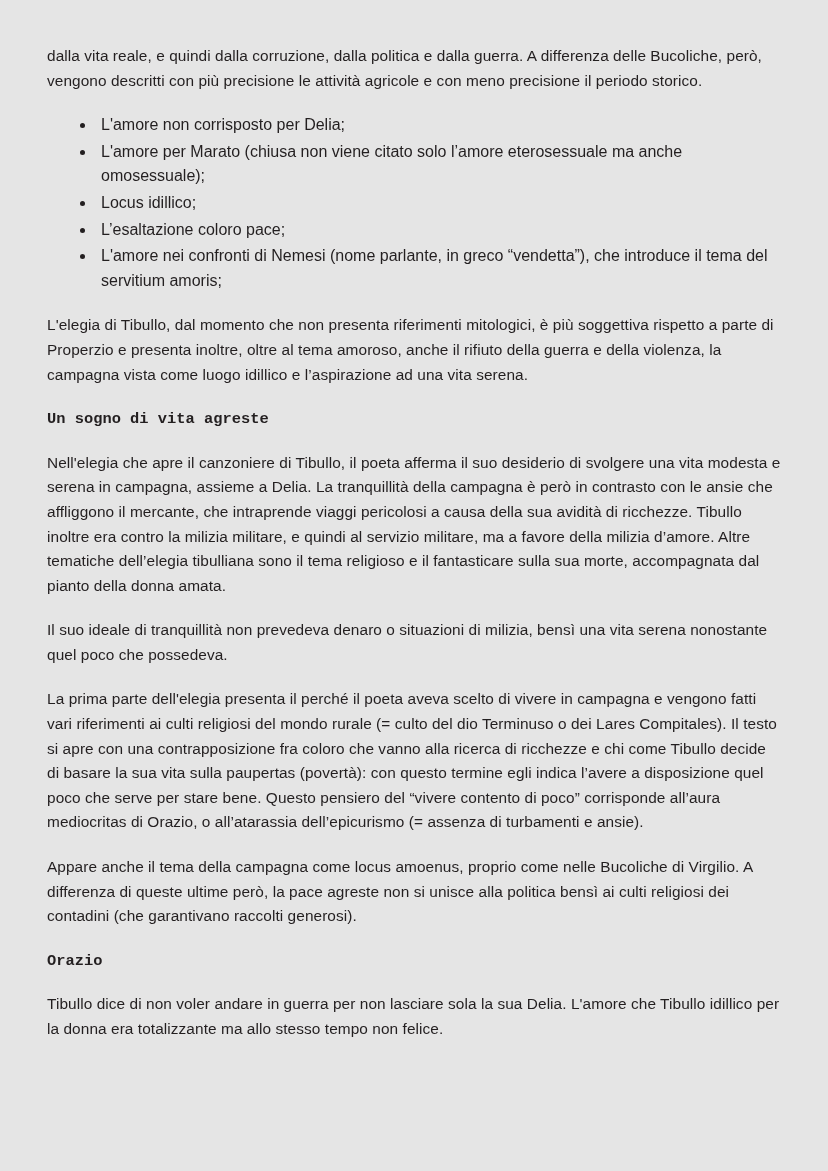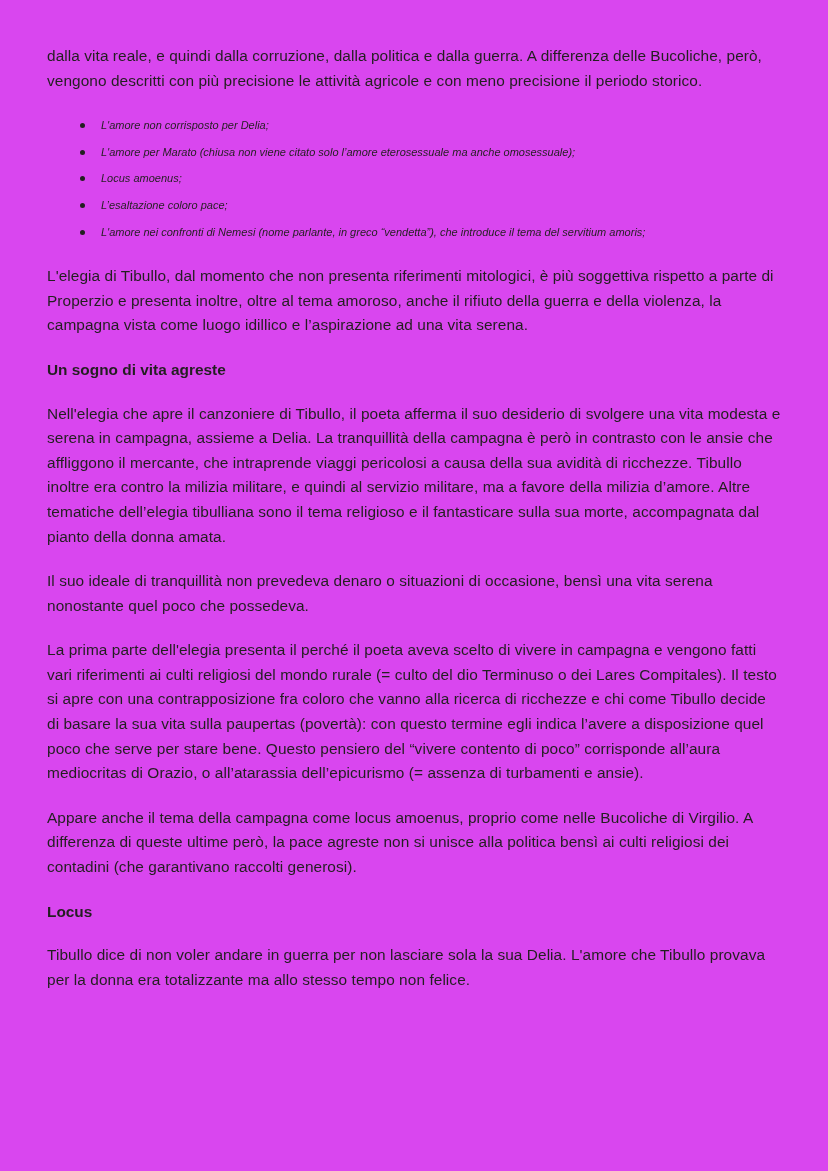--- a/index.html
+++ b/index.html
@@ -14,53 +14,53 @@
     overflow: hidden;
     font-family: "Liberation Sans", sans-serif;
     color: #231f20;
     -webkit-font-smoothing: antialiased;
   }
   .page {
     box-sizing: border-box;
     width: 828px;
     height: 1171px;
     padding: 44px 47px 0 47px;
-    background: #d946ef;
+    background: #e5e5e5;
   }
   .doc-body {
     width: 734px;
   }
   p.para {
     margin: 0 0 20px 0;
     font-size: 15.4px;
     line-height: 24.6px;
     text-align: left;
     color: #231f20;
     letter-spacing: 0.005em;
   }
   h2.section-heading {
     margin: 0 0 19px 0;
     font-size: 15.4px;
     line-height: 24.6px;
     font-weight: bold;
     color: #231f20;
+    font-family: Liberation Mono, monospace;
   }
   ul.bullet-list {
     margin: 0 0 20px 0;
     padding: 0;
     list-style: none;
   }
   ul.bullet-list li {
     position: relative;
     margin: 0 0 2px 0;
     padding-left: 54px;
-    font-size: 11px;
+    font-size: 16px;
     line-height: 24.6px;
     color: #231f20;
-    font-style: italic;
   }
   ul.bullet-list li::before {
     content: "";
     position: absolute;
     left: 33px;
     top: 10px;
     width: 5px;
     height: 5px;
     border-radius: 50%;
     background: #231f20;
@@ -71,36 +71,36 @@
 
 <div class="page">
   <div class="doc-body">
 
     <p class="para">dalla vita reale, e quindi dalla corruzione, dalla politica e dalla guerra. A differenza delle Bucoliche, però, vengono descritti con più precisione le attività agricole e con meno precisione il periodo storico.</p>
 
 
     <ul class="bullet-list">
       <li>L'amore non corrisposto per Delia;</li>
       <li>L'amore per Marato (chiusa non viene citato solo l’amore eterosessuale ma anche omosessuale);</li>
-      <li>Locus amoenus;</li>
+      <li>Locus idillico;</li>
       <li>L’esaltazione coloro pace;</li>
       <li>L'amore nei confronti di Nemesi (nome parlante, in greco “vendetta”), che introduce il tema del servitium amoris;</li>
     </ul>
 
     <p class="para">L'elegia di Tibullo, dal momento che non presenta riferimenti mitologici, è più soggettiva rispetto a parte di Properzio e presenta inoltre, oltre al tema amoroso, anche il rifiuto della guerra e della violenza, la campagna vista come luogo idillico e l’aspirazione ad una vita serena.</p>
 
     <h2 class="section-heading">Un sogno di vita agreste</h2>
 
     <p class="para">Nell'elegia che apre il canzoniere di Tibullo, il poeta afferma il suo desiderio di svolgere una vita modesta e serena in campagna, assieme a Delia. La tranquillità della campagna è però in contrasto con le ansie che affliggono il mercante, che intraprende viaggi pericolosi a causa della sua avidità di ricchezze. Tibullo inoltre era contro la milizia militare, e quindi al servizio militare, ma a favore della milizia d’amore. Altre tematiche dell’elegia tibulliana sono il tema religioso e il fantasticare sulla sua morte, accompagnata dal pianto della donna amata.</p>
 
-    <p class="para">Il suo ideale di tranquillità non prevedeva denaro o situazioni di occasione, bensì una vita serena nonostante quel poco che possedeva.</p>
+    <p class="para">Il suo ideale di tranquillità non prevedeva denaro o situazioni di milizia, bensì una vita serena nonostante quel poco che possedeva.</p>
 
     <p class="para">La prima parte dell'elegia presenta il perché il poeta aveva scelto di vivere in campagna e vengono fatti vari riferimenti ai culti religiosi del mondo rurale (= culto del dio Terminuso o dei Lares Compitales). Il testo si apre con una contrapposizione fra coloro che vanno alla ricerca di ricchezze e chi come Tibullo decide di basare la sua vita sulla paupertas (povertà): con questo termine egli indica l’avere a disposizione quel poco che serve per stare bene. Questo pensiero del “vivere contento di poco” corrisponde all’aura mediocritas di Orazio, o all’atarassia dell’epicurismo (= assenza di turbamenti e ansie).</p>
 
     <p class="para">Appare anche il tema della campagna come locus amoenus, proprio come nelle Bucoliche di Virgilio. A differenza di queste ultime però, la pace agreste non si unisce alla politica bensì ai culti religiosi dei contadini (che garantivano raccolti generosi).</p>
 
-    <h2 class="section-heading">Locus</h2>
+    <h2 class="section-heading">Orazio</h2>
 
 
-    <p class="para">Tibullo dice di non voler andare in guerra per non lasciare sola la sua Delia. L'amore che Tibullo provava per la donna era totalizzante ma allo stesso tempo non felice.</p>
+    <p class="para">Tibullo dice di non voler andare in guerra per non lasciare sola la sua Delia. L'amore che Tibullo idillico per la donna era totalizzante ma allo stesso tempo non felice.</p>
 
   </div>
 </div>
 
 </body></html>

